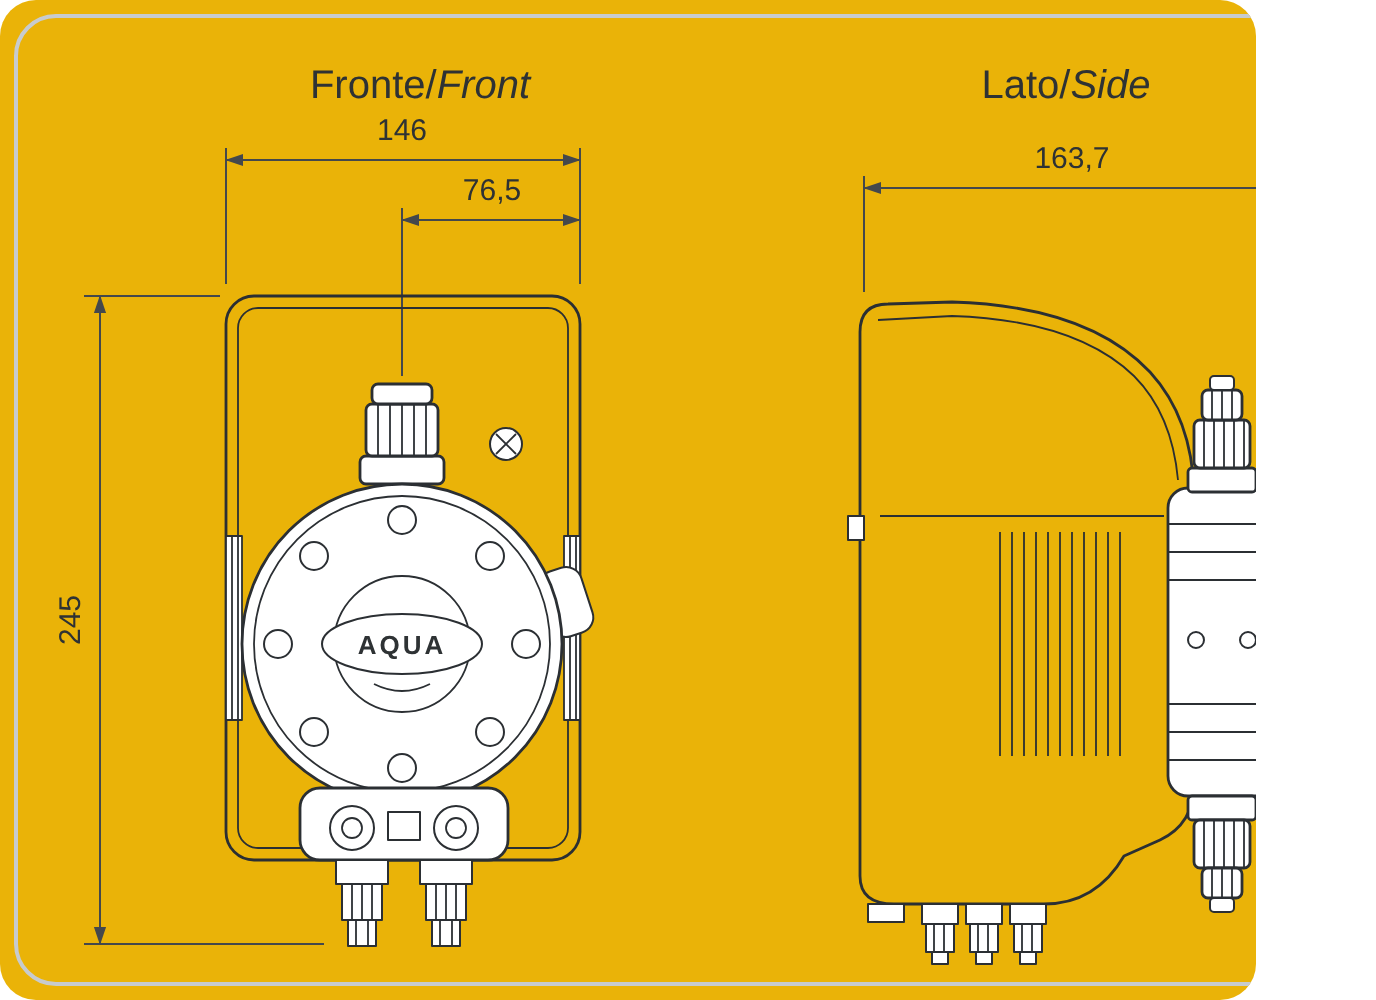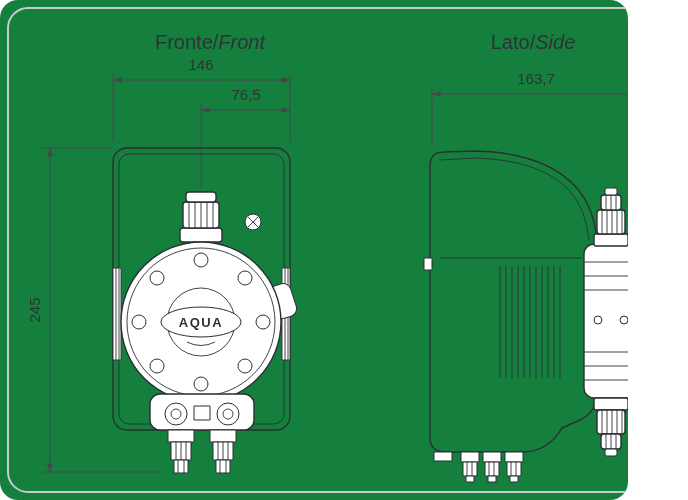--- a/index.html
+++ b/index.html
@@ -1,16 +1,16 @@
 <!DOCTYPE html>
 <html><head>
 <meta charset="utf-8">
 <style>
   html,body{margin:0;padding:0;background:#fff;}
-  .page{position:relative;width:628px;height:500px;background:#15803d;overflow:hidden;
+  .page{position:relative;width:628px;height:500px;background:#eab308;overflow:hidden;
         font-family:"Liberation Sans",sans-serif;border-radius:18px;}
   svg{display:block;}
   .outline{fill:none;stroke:#2b2f33;stroke-width:1.4;stroke-linejoin:round;stroke-linecap:round;}
   .thin{fill:none;stroke:#2b2f33;stroke-width:0.9;stroke-linejoin:round;}
   .fillw{fill:#ffffff;stroke:#2b2f33;stroke-width:1.4;stroke-linejoin:round;}
   .fillw-thin{fill:#ffffff;stroke:#2b2f33;stroke-width:1;stroke-linejoin:round;}
   .dim{stroke:#44484c;stroke-width:1;fill:none;}
   .dimtext{font-size:15px;fill:#2e3234;}
   .title{font-size:20px;fill:#2e3234;}
   .italic{font-style:italic;}

